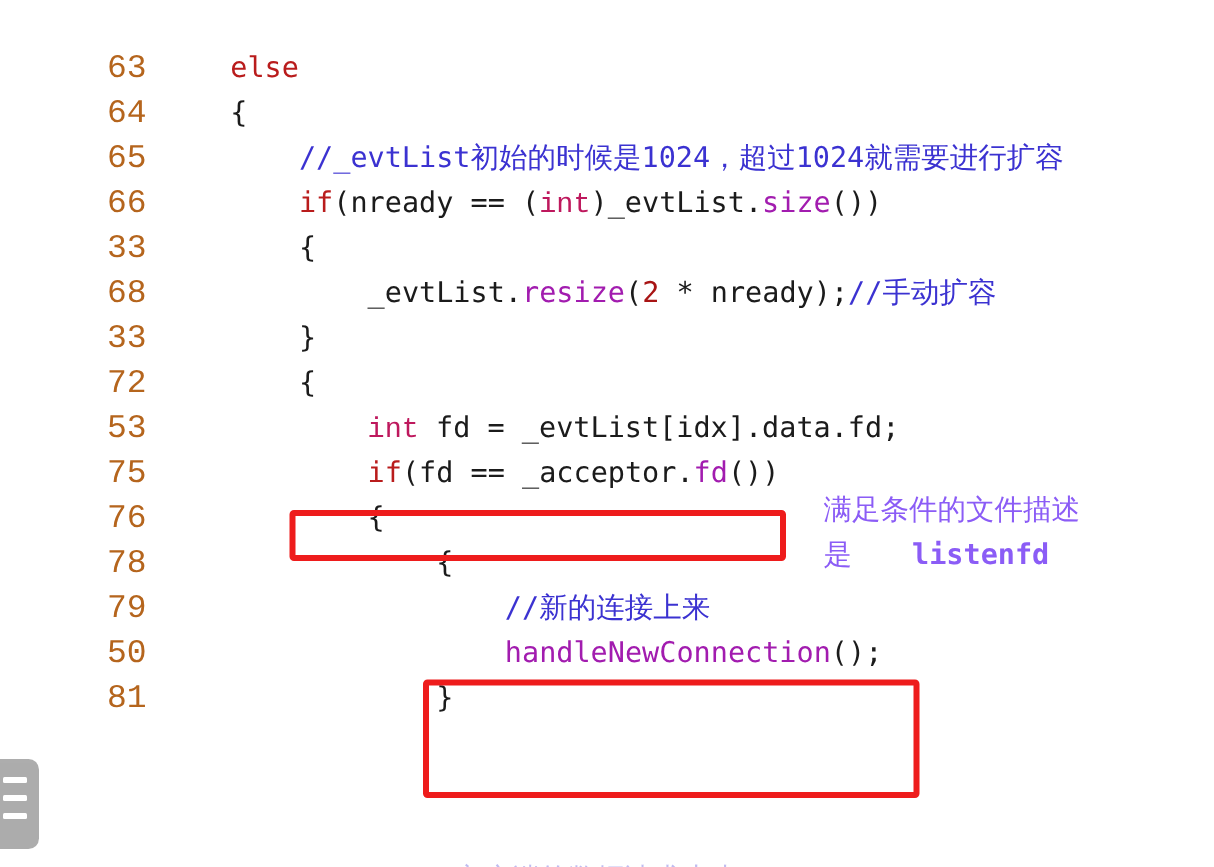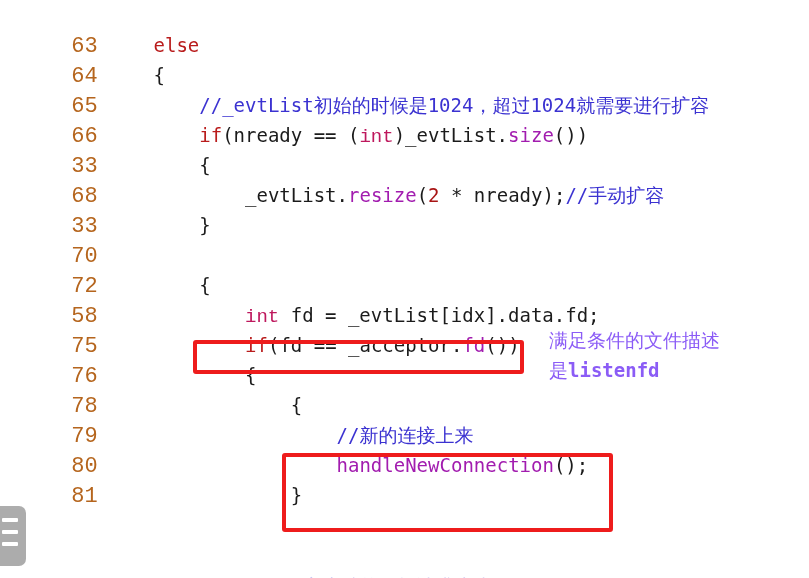--- a/index.html
+++ b/index.html
@@ -84,20 +84,21 @@
     color: #8b5cf6;
     font-family: "DejaVu Sans", "Liberation Sans", sans-serif;
     font-size: 19px;
     line-height: 30px;
     font-weight: 500;
     white-space: pre;
   }
   #annotation-note .mono-part {
     font-family: "DejaVu Sans Mono", "Liberation Mono", monospace;
     font-weight: bold;
+    margin-left: 40px;
   }
 
   
   #watermark {
     position: absolute;
     left: 0px;
     top: 506px;
     width: 26px;
     height: 60px;
     background: #a6a6a6;
@@ -155,31 +156,28 @@
   </div>
 
   <div class="code-line">
     <span class="lineno">68</span><span class="code">            <span class="plain">_evtList.</span><span class="fn">resize</span><span class="plain">(</span><span class="num">2</span><span class="plain"> * nready);</span><span class="cmt">//手动扩容</span></span>
   </div>
 
   <div class="code-line">
     <span class="lineno">33</span><span class="code">        <span class="plain">}</span></span>
   </div>
 
-  <div class="code-line">
-    <span class="lineno">70</span><span class="code"> </span>
-  </div>
 
 
   <div class="code-line">
     <span class="lineno">72</span><span class="code">        <span class="plain">{</span></span>
   </div>
 
   <div class="code-line">
-    <span class="lineno">58</span><span class="code">            <span class="type">int</span><span class="plain"> fd = _evtList[idx].data.fd;</span></span>
+    <span class="lineno">53</span><span class="code">            <span class="type">int</span><span class="plain"> fd = _evtList[idx].data.fd;</span></span>
   </div>
 
 
   <div class="code-line">
     <span class="lineno">75</span><span class="code">            <span class="kw">if</span><span class="plain">(fd == _acceptor.</span><span class="fn">fd</span><span class="plain">())</span></span>
   </div>
 
   <div class="code-line">
     <span class="lineno">76</span><span class="code">            <span class="plain">{</span></span>
   </div>
@@ -187,21 +185,21 @@
 
   <div class="code-line">
     <span class="lineno">78</span><span class="code">                <span class="plain">{</span></span>
   </div>
 
   <div class="code-line">
     <span class="lineno">79</span><span class="code">                    <span class="cmt">//新的连接上来</span></span>
   </div>
 
   <div class="code-line">
-    <span class="lineno">80</span><span class="code">                    <span class="fn">handleNewConnection</span><span class="plain">();</span></span>
+    <span class="lineno">50</span><span class="code">                    <span class="fn">handleNewConnection</span><span class="plain">();</span></span>
   </div>
 
   <div class="code-line">
     <span class="lineno">81</span><span class="code">                <span class="plain">}</span></span>
   </div>
 
   <div class="code-line">
     
   </div>
 

